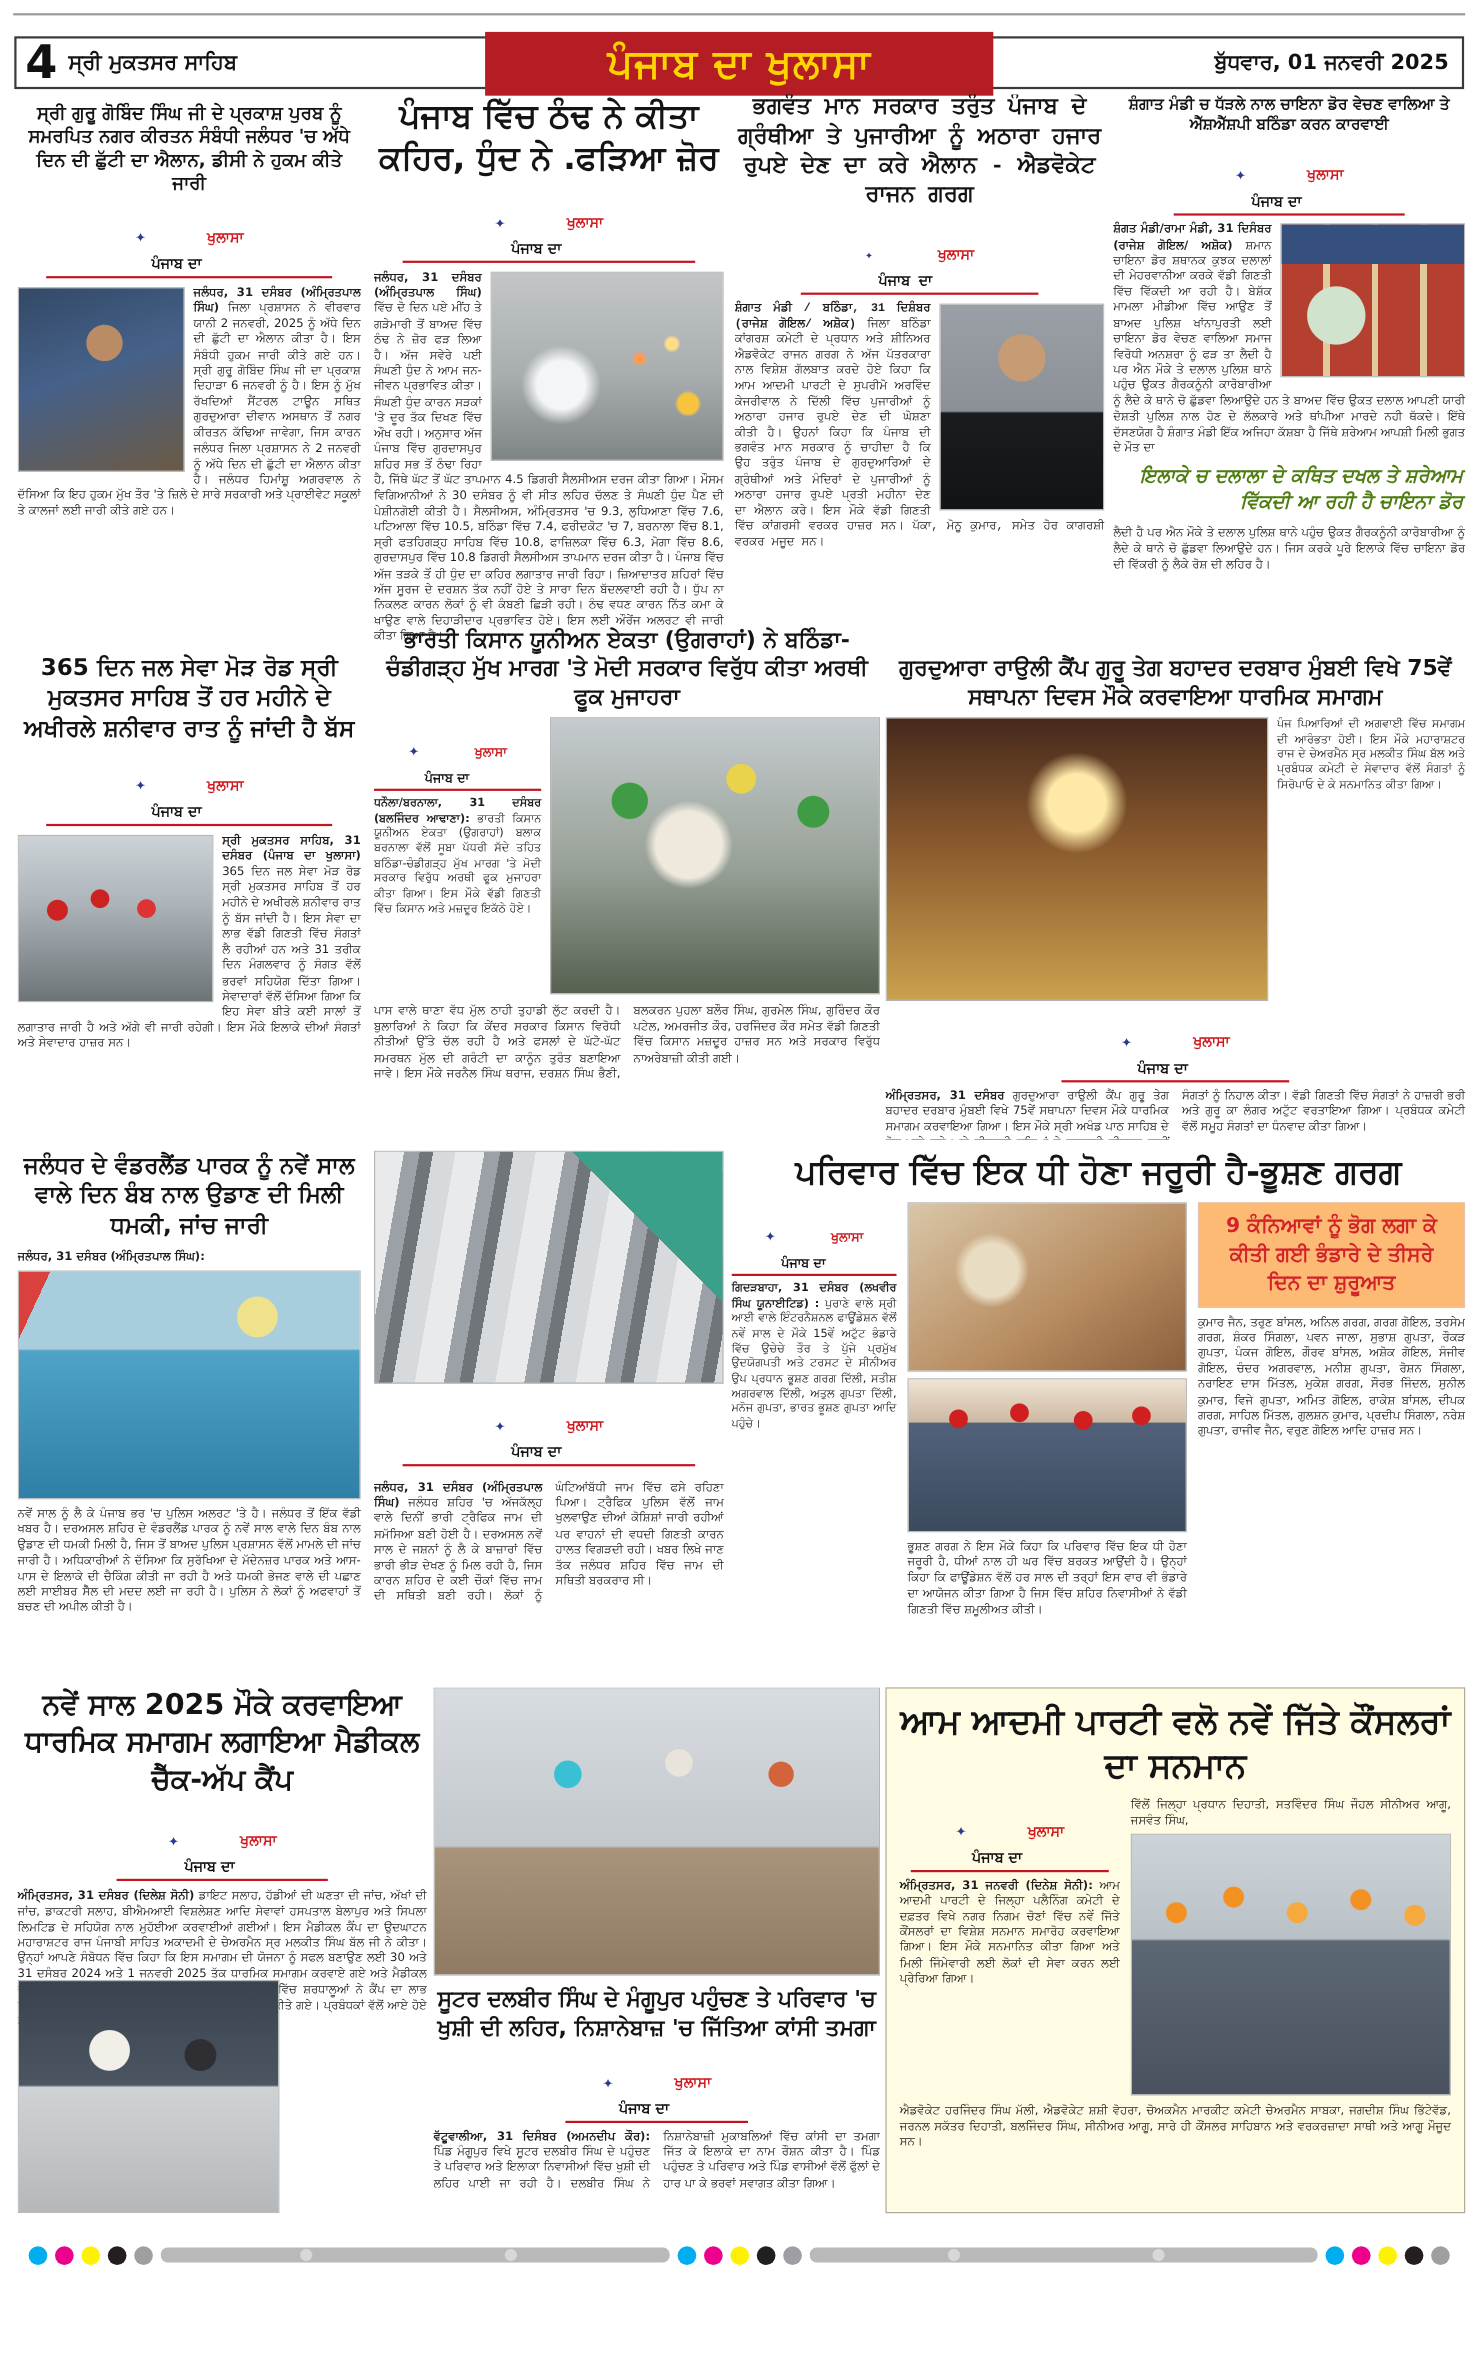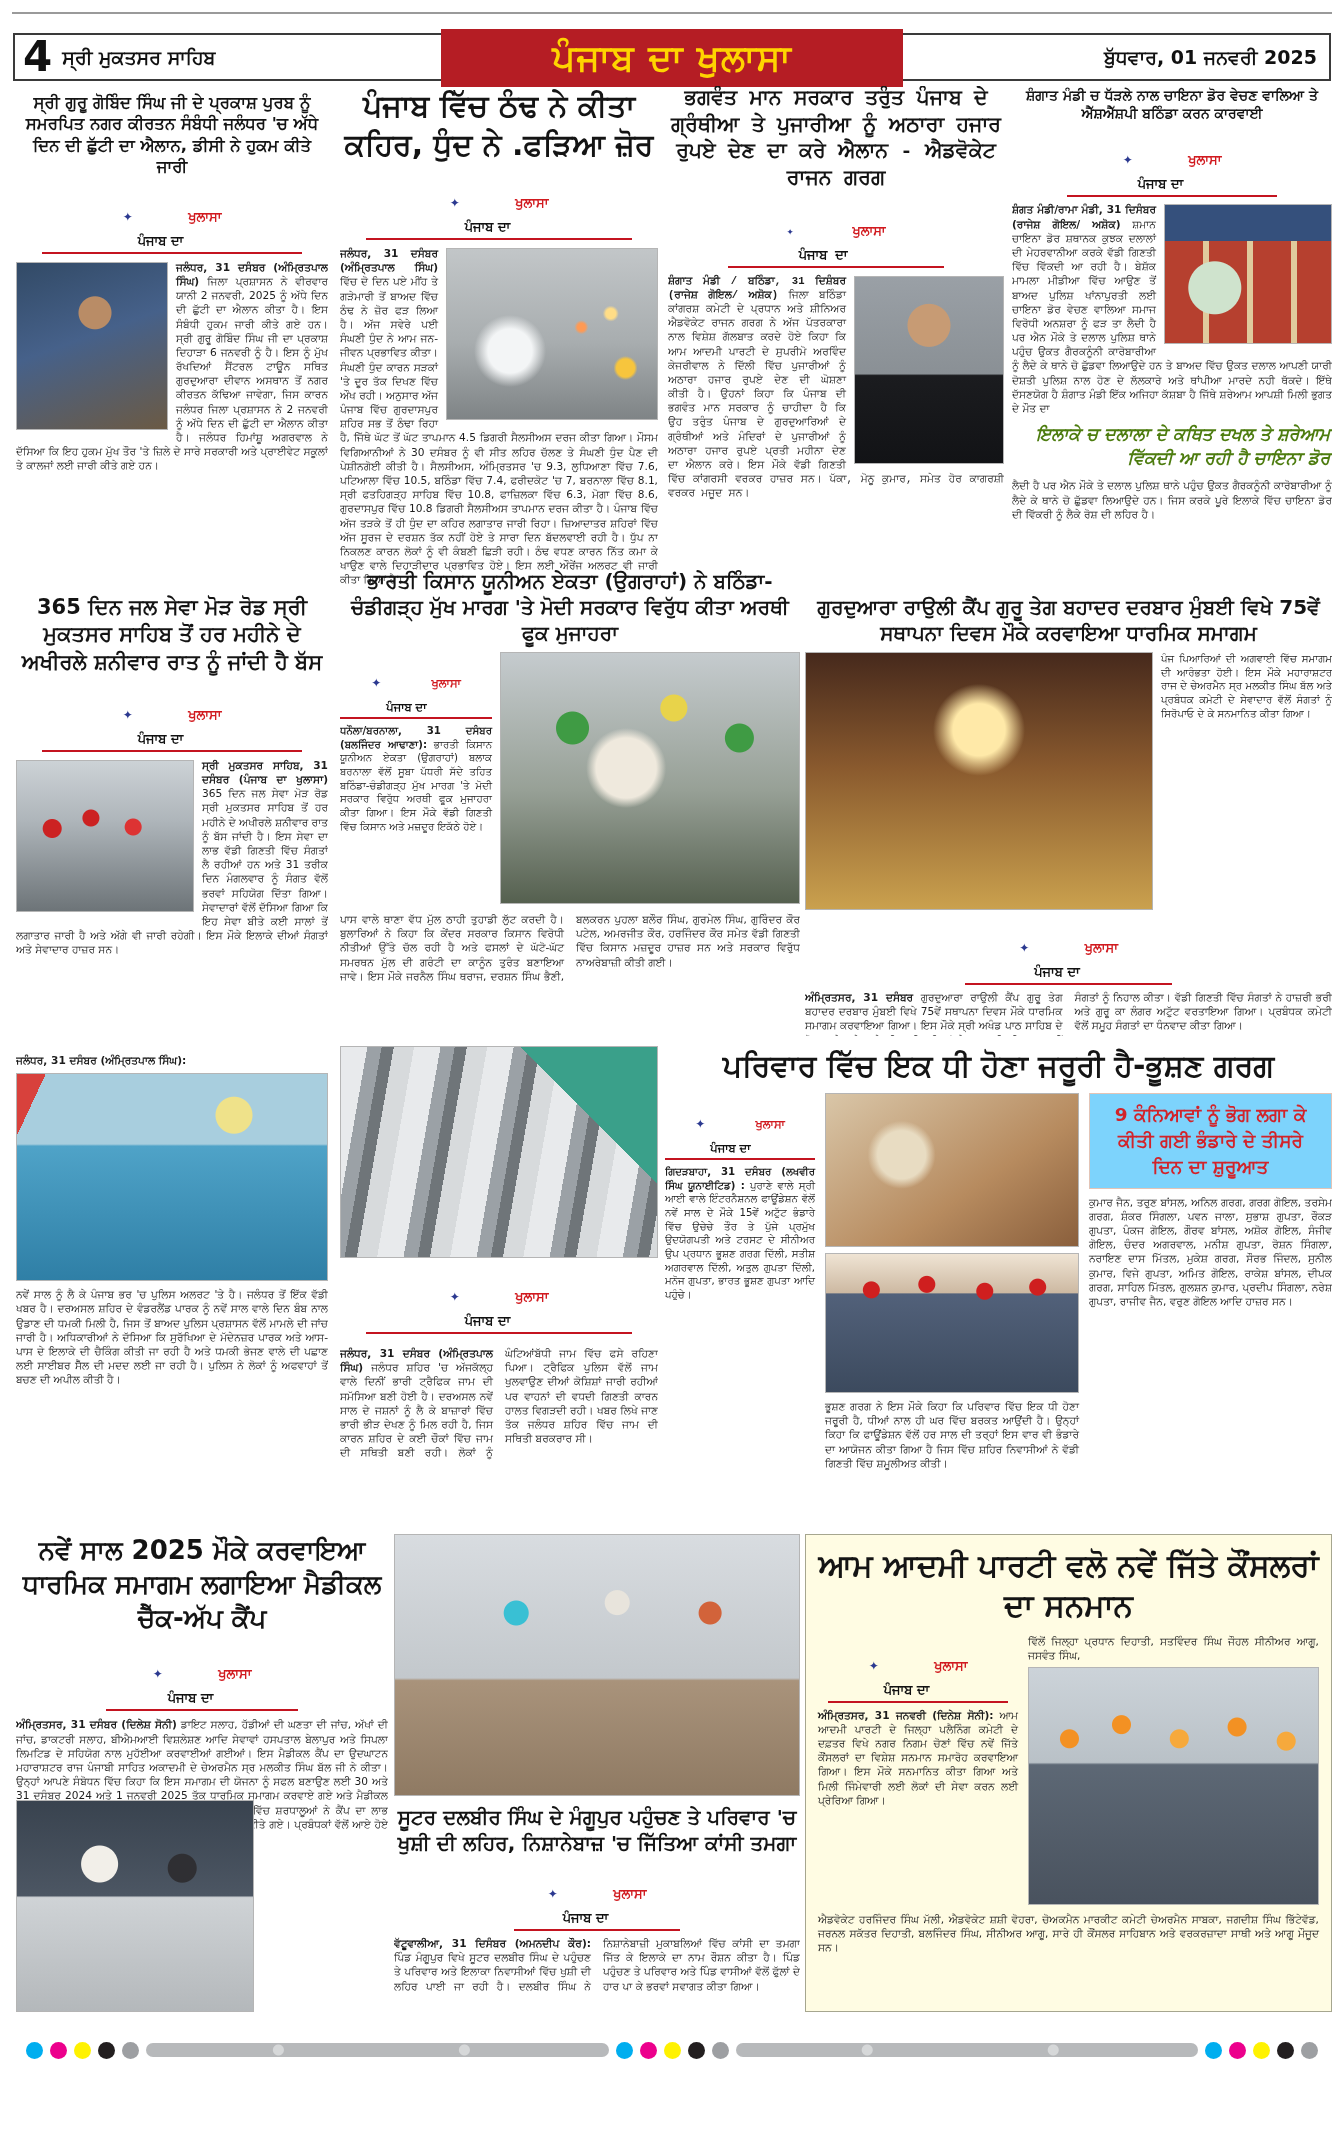--- a/index.html
+++ b/index.html
@@ -94,21 +94,21 @@
       radial-gradient(circle at 14% 30%, #f39123 9px, transparent 10px),
       radial-gradient(circle at 32% 24%, #f39123 9px, transparent 10px),
       radial-gradient(circle at 52% 30%, #f6a93c 9px, transparent 10px),
       radial-gradient(circle at 72% 25%, #f39123 9px, transparent 10px),
       radial-gradient(circle at 89% 31%, #f6a93c 9px, transparent 10px),
       linear-gradient(180deg,#ccd3d9 0%,#b9c1c7 40%,#5d6875 41%,#49525e 100%); }
 
   
   .pullquote { color:#4d7c0f; font-weight:bold; font-style:italic; font-size:17.5px; text-align:right;
                line-height:1.35; margin:8px 2px; }
-  .pinkbox { background:#7dd3fc; border:1px solid #e3c4b6; padding:8px 10px; margin-bottom:6px; }
+  .pinkbox { background:#fdba74; border:1px solid #e3c4b6; padding:8px 10px; margin-bottom:6px; }
   .pinkbox .pbt { color:#d2232a; font-weight:bold; font-size:18.5px; text-align:center; line-height:1.4; }
   .yellowbox { background:#fffce3; border:1.5px solid #a6a68f; }
 
   
   .regrow { position:absolute; left:26px; right:26px; top:2040px; height:20px; display:flex;
             align-items:center; gap:7px; }
   .dot { width:17px; height:17px; border-radius:50%; flex:0 0 auto; }
   .regbar { flex:1 1 auto; height:14px; background:#b7b9bb; border-radius:8px;
             background-image:radial-gradient(circle, #d6d8d9 5px, transparent 6px),
                              radial-gradient(circle, #d6d8d9 5px, transparent 6px);
@@ -230,20 +230,21 @@
       <span class="bb">ਪੰਜਾਬ ਦਾ</span>
       <span class="br">ਖੁਲਾਸਾ</span>
     </div>
     <div class="body cols2" style="height:96px;">
       <span class="dl">ਅੰਮ੍ਰਿਤਸਰ, 31 ਦਸੰਬਰ</span>
       <span>ਗੁਰਦੁਆਰਾ ਰਾਉਲੀ ਕੈਂਪ ਗੁਰੂ ਤੇਗ ਬਹਾਦਰ ਦਰਬਾਰ ਮੁੰਬਈ ਵਿਖੇ 75ਵੇਂ ਸਥਾਪਨਾ ਦਿਵਸ ਮੌਕੇ ਧਾਰਮਿਕ ਸਮਾਗਮ ਕਰਵਾਇਆ ਗਿਆ। ਇਸ ਮੌਕੇ ਸ੍ਰੀ ਅਖੰਡ ਪਾਠ ਸਾਹਿਬ ਦੇ ਭੋਗ ਪਾਏ ਗਏ ਅਤੇ ਕੀਰਤਨੀ ਜਥਿਆਂ ਨੇ ਗੁਰਬਾਣੀ ਕੀਰਤਨ ਰਾਹੀਂ ਸੰਗਤਾਂ ਨੂੰ ਨਿਹਾਲ ਕੀਤਾ। ਵੱਡੀ ਗਿਣਤੀ ਵਿੱਚ ਸੰਗਤਾਂ ਨੇ ਹਾਜ਼ਰੀ ਭਰੀ ਅਤੇ ਗੁਰੂ ਕਾ ਲੰਗਰ ਅਟੁੱਟ ਵਰਤਾਇਆ ਗਿਆ। ਪ੍ਰਬੰਧਕ ਕਮੇਟੀ ਵੱਲੋਂ ਸਮੂਹ ਸੰਗਤਾਂ ਦਾ ਧੰਨਵਾਦ ਕੀਤਾ ਗਿਆ।</span>
     </div>
   </div>
 
   <div class="art" style="left:16px; top:1046px; width:312px; height:482px;">
+    <div class="hl" style="font-size:21px;">ਜਲੰਧਰ ਦੇ ਵੰਡਰਲੈਂਡ ਪਾਰਕ ਨੂੰ ਨਵੇਂ ਸਾਲ ਵਾਲੇ ਦਿਨ ਬੰਬ ਨਾਲ ਉਡਾਣ ਦੀ ਮਿਲੀ ਧਮਕੀ, ਜਾਂਚ ਜਾਰੀ</div>
     <div class="body" style="margin-top:7px;">
       <span class="dl">ਜਲੰਧਰ, 31 ਦਸੰਬਰ (ਅੰਮ੍ਰਿਤਪਾਲ ਸਿੰਘ):</span>
     </div>
     <div class="ph ph-waterpark" style="width:100%; height:208px; margin:6px 0;"></div>
     <div class="body">ਨਵੇਂ ਸਾਲ ਨੂੰ ਲੈ ਕੇ ਪੰਜਾਬ ਭਰ 'ਚ ਪੁਲਿਸ ਅਲਰਟ 'ਤੇ ਹੈ। ਜਲੰਧਰ ਤੋਂ ਇੱਕ ਵੱਡੀ ਖਬਰ ਹੈ। ਦਰਅਸਲ ਸ਼ਹਿਰ ਦੇ ਵੰਡਰਲੈਂਡ ਪਾਰਕ ਨੂੰ ਨਵੇਂ ਸਾਲ ਵਾਲੇ ਦਿਨ ਬੰਬ ਨਾਲ ਉਡਾਣ ਦੀ ਧਮਕੀ ਮਿਲੀ ਹੈ, ਜਿਸ ਤੋਂ ਬਾਅਦ ਪੁਲਿਸ ਪ੍ਰਸ਼ਾਸਨ ਵੱਲੋਂ ਮਾਮਲੇ ਦੀ ਜਾਂਚ ਜਾਰੀ ਹੈ। ਅਧਿਕਾਰੀਆਂ ਨੇ ਦੱਸਿਆ ਕਿ ਸੁਰੱਖਿਆ ਦੇ ਮੱਦੇਨਜ਼ਰ ਪਾਰਕ ਅਤੇ ਆਸ-ਪਾਸ ਦੇ ਇਲਾਕੇ ਦੀ ਚੈਕਿੰਗ ਕੀਤੀ ਜਾ ਰਹੀ ਹੈ ਅਤੇ ਧਮਕੀ ਭੇਜਣ ਵਾਲੇ ਦੀ ਪਛਾਣ ਲਈ ਸਾਈਬਰ ਸੈੱਲ ਦੀ ਮਦਦ ਲਈ ਜਾ ਰਹੀ ਹੈ। ਪੁਲਿਸ ਨੇ ਲੋਕਾਂ ਨੂੰ ਅਫਵਾਹਾਂ ਤੋਂ ਬਚਣ ਦੀ ਅਪੀਲ ਕੀਤੀ ਹੈ।</div>
   </div>
 
   <div class="art" style="left:340px; top:1046px; width:318px; height:482px;">
     <div class="ph ph-jam" style="width:100%; height:212px;"></div>
     <div class="brand">

